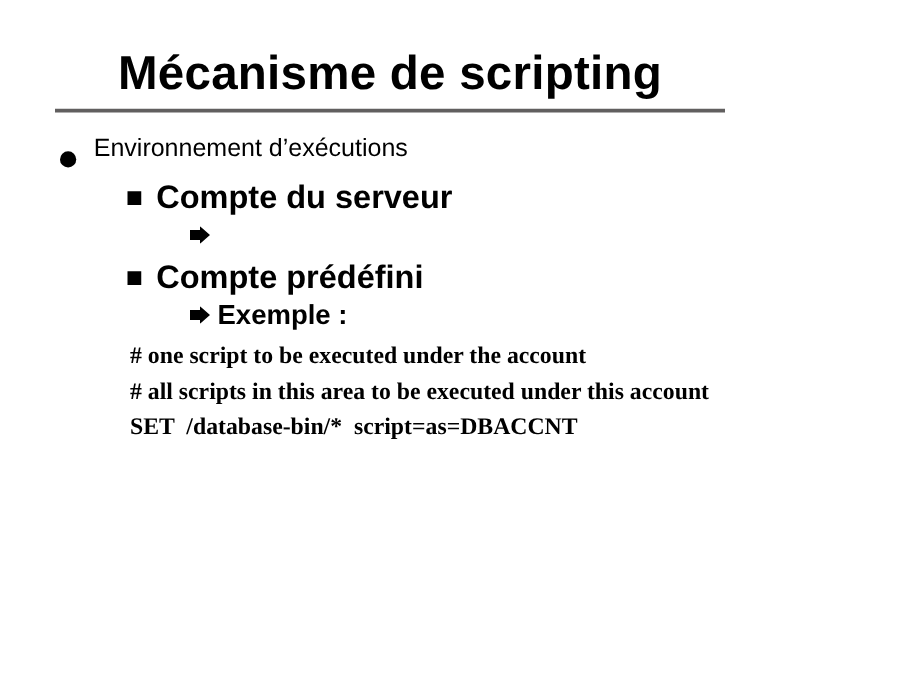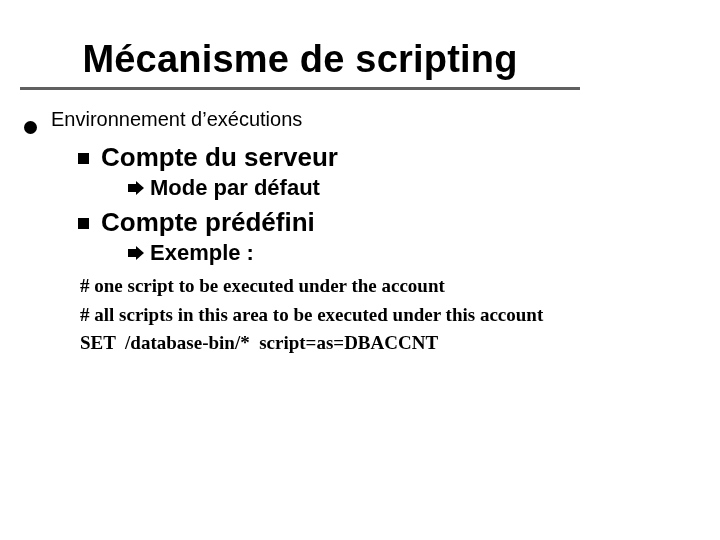--- a/index.html
+++ b/index.html
@@ -8,21 +8,21 @@
     width: 720px;
     height: 540px;
     background: #ffffff;
     font-family: Arial, Helvetica, sans-serif;
     color: #000;
   }
   .slide {
     box-sizing: border-box;
     width: 620px;
     height: 540px;
-    padding: 28px 40px 40px 20px;
+    padding: 28px 40px 40px 44px;
   }
   .title {
     font-size: 38px;
     font-weight: 700;
     text-align: center;
     margin: 10px 0 6px 0;
     letter-spacing: 0.2px;
   }
   .rule {
     border: none;
@@ -106,21 +106,20 @@
     <span class="bullet-square"></span>
     <span class="text">Compte du serveur</span>
   </div>
 
   <div class="lvl3">
     <span class="arrow">
       <svg width="16" height="14" viewBox="0 0 16 14">
           <path d="M0 3 H8 V0 L16 7 L8 14 V11 H0 Z" fill="#000"></path>
         </svg>
     </span>
-    <span class="text">Mode par défaut</span>
   </div>
 
   <div class="lvl2">
     <span class="bullet-square"></span>
     <span class="text">Compte prédéfini</span>
   </div>
 
   <div class="lvl3">
     <span class="arrow">
       <svg width="16" height="14" viewBox="0 0 16 14">

